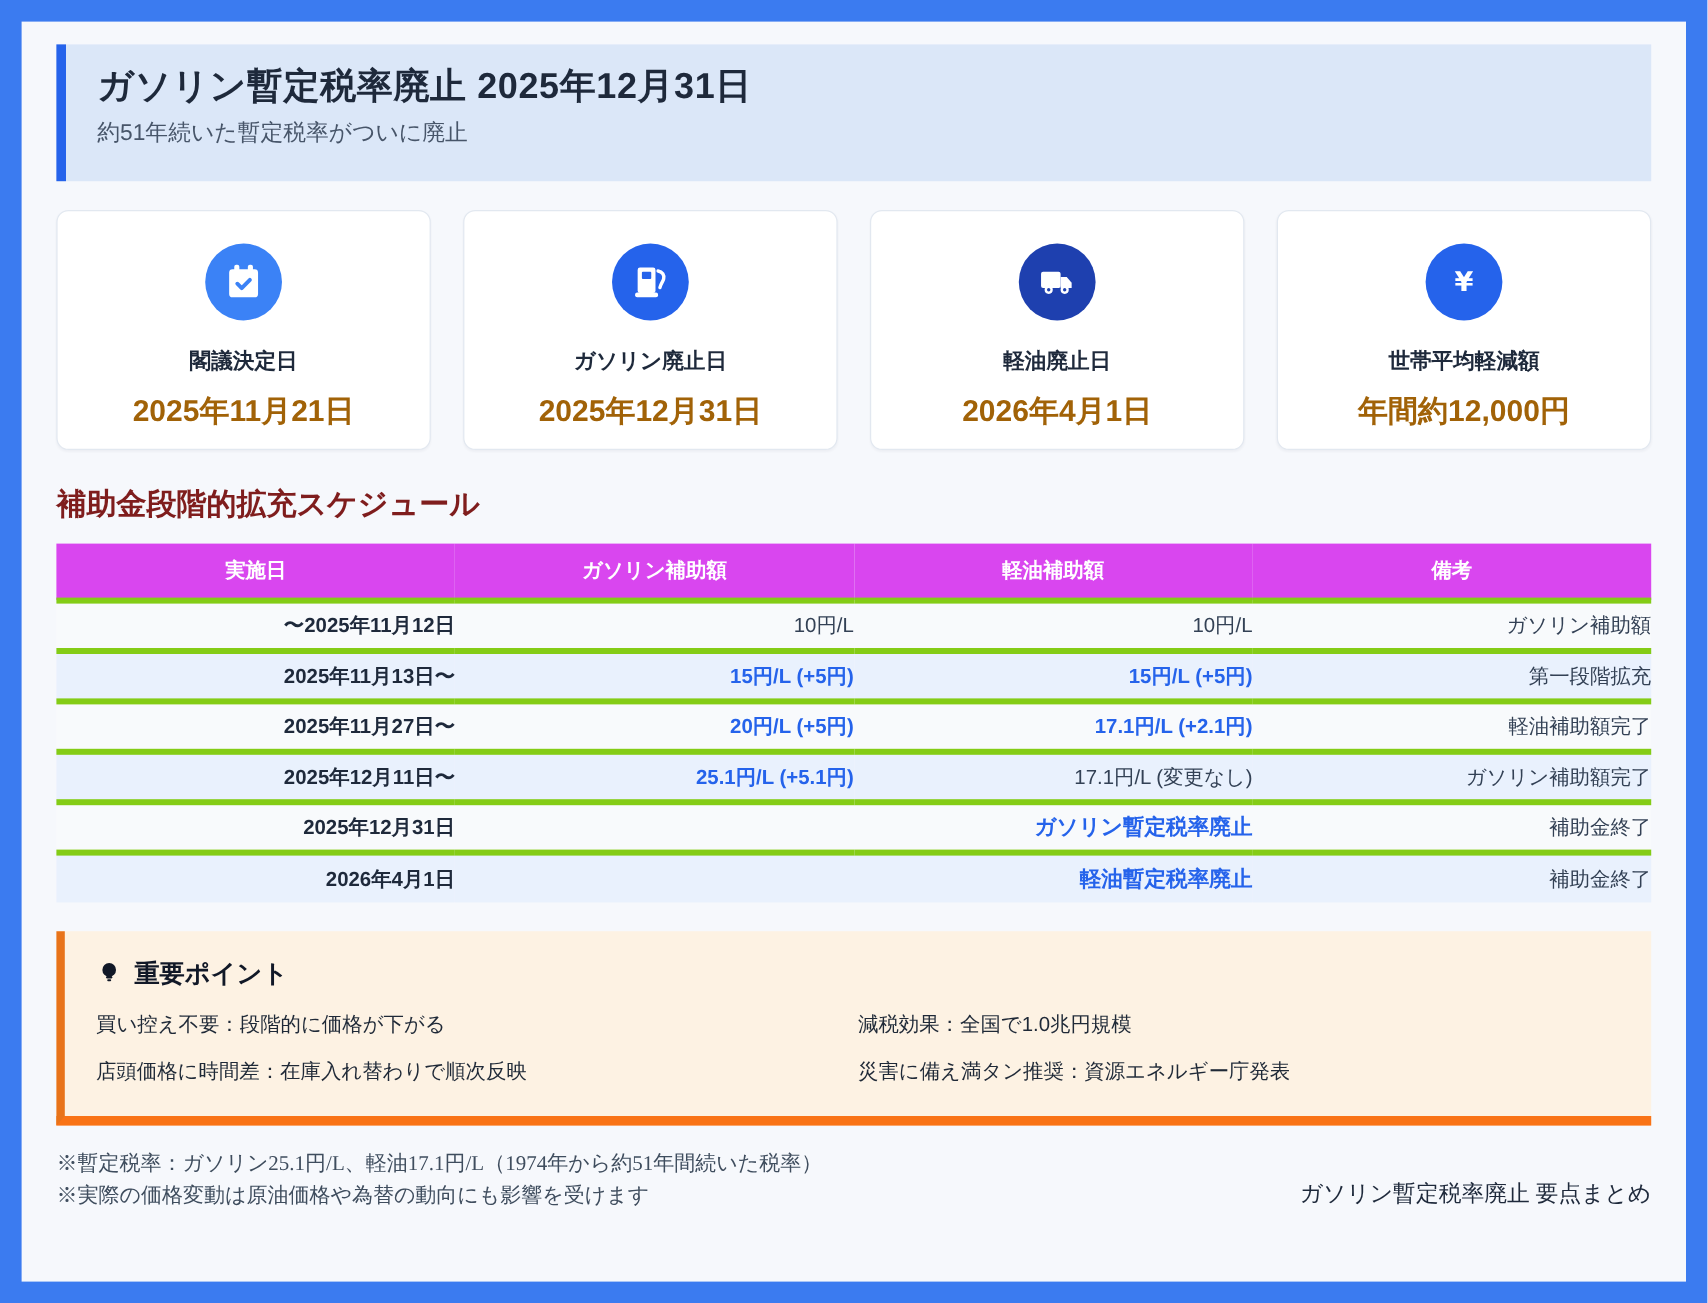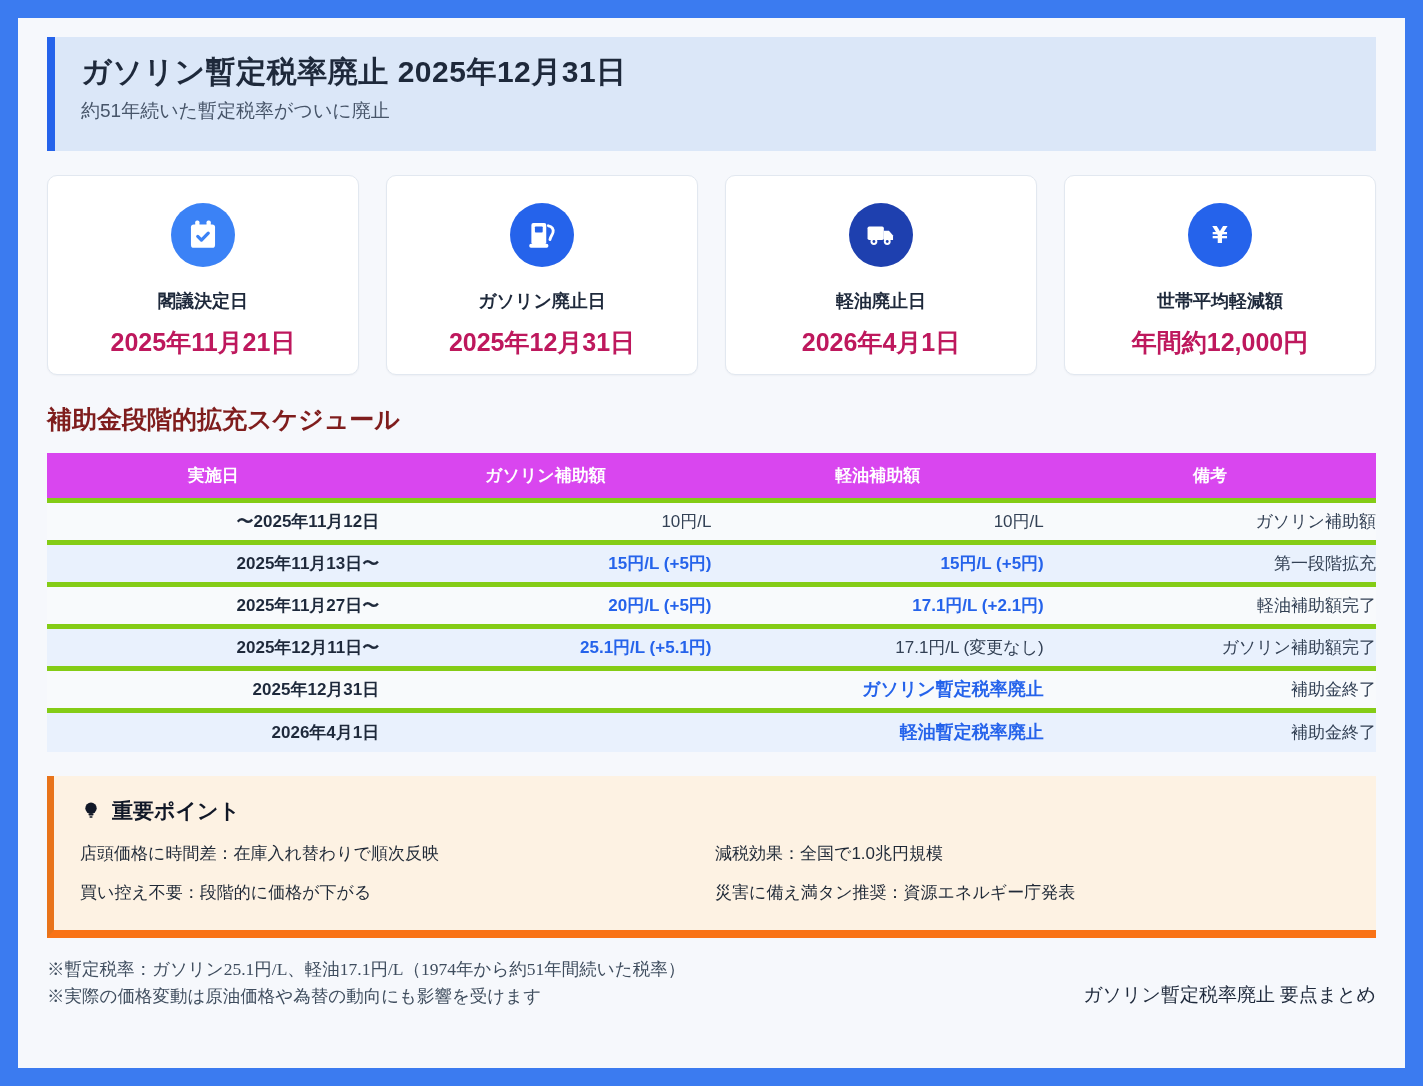--- a/index.html
+++ b/index.html
@@ -26,21 +26,21 @@
     height:200px; display:flex; flex-direction:column; align-items:center;
     padding-top:27px; box-shadow:0 1px 2px rgba(15,23,42,.04);
   }
   .icon-circle {
     width:64px; height:64px; border-radius:50%;
     display:flex; align-items:center; justify-content:center;
   }
   .c1 { background:#3b82f6; } .c2 { background:#2563eb; }
   .c3 { background:#1e40af; } .c4 { background:#2563eb; }
   .card-label { margin-top:22px; font-size:18px; font-weight:bold; color:#1e293b; }
-  .card-value { margin-top:13px; font-size:25px; font-weight:bold; color:#be185d; }
+  .card-value { margin-top:13px; font-size:25px; font-weight:bold; color:#a16207; }
 
   
   .section-title { margin:28px 0 17px; font-size:25px; font-weight:bold; color:#7f1d1d; }
   table { width:100%; border-collapse:collapse; }
   thead th {
     background:#d946ef; color:#fff; font-size:17px; font-weight:bold;
     height:47px; width:25%; text-align:center;
   }
   tbody td {
     height:42px; text-align:right; font-size:17px; color:#334155;
@@ -191,22 +191,22 @@
   <div class="points">
     <div class="points-header">
       <svg width="22" height="22" viewBox="0 0 24 24">
         <circle cx="12" cy="9" r="6.2" fill="#111827"></circle>
         <rect x="9.2" y="14.6" width="5.6" height="2.2" rx="1.1" fill="#111827"></rect>
         <rect x="10.2" y="17.6" width="3.6" height="1.8" rx="0.9" fill="#111827"></rect>
       </svg>
       <span class="points-title">重要ポイント</span>
     </div>
     <div class="points-grid">
+      <div>買い控え不要：段階的に価格が下がる</div>
       <div>店頭価格に時間差：在庫入れ替わりで順次反映</div>
-      <div>買い控え不要：段階的に価格が下がる</div>
       <div>減税効果：全国で1.0兆円規模</div>
       <div>災害に備え満タン推奨：資源エネルギー庁発表</div>
     </div>
   </div>
 
   <div class="footer">
     <div class="notes">
       <div>※暫定税率：ガソリン25.1円/L、軽油17.1円/L（1974年から約51年間続いた税率）</div>
       <div>※実際の価格変動は原油価格や為替の動向にも影響を受けます</div>
     </div>

